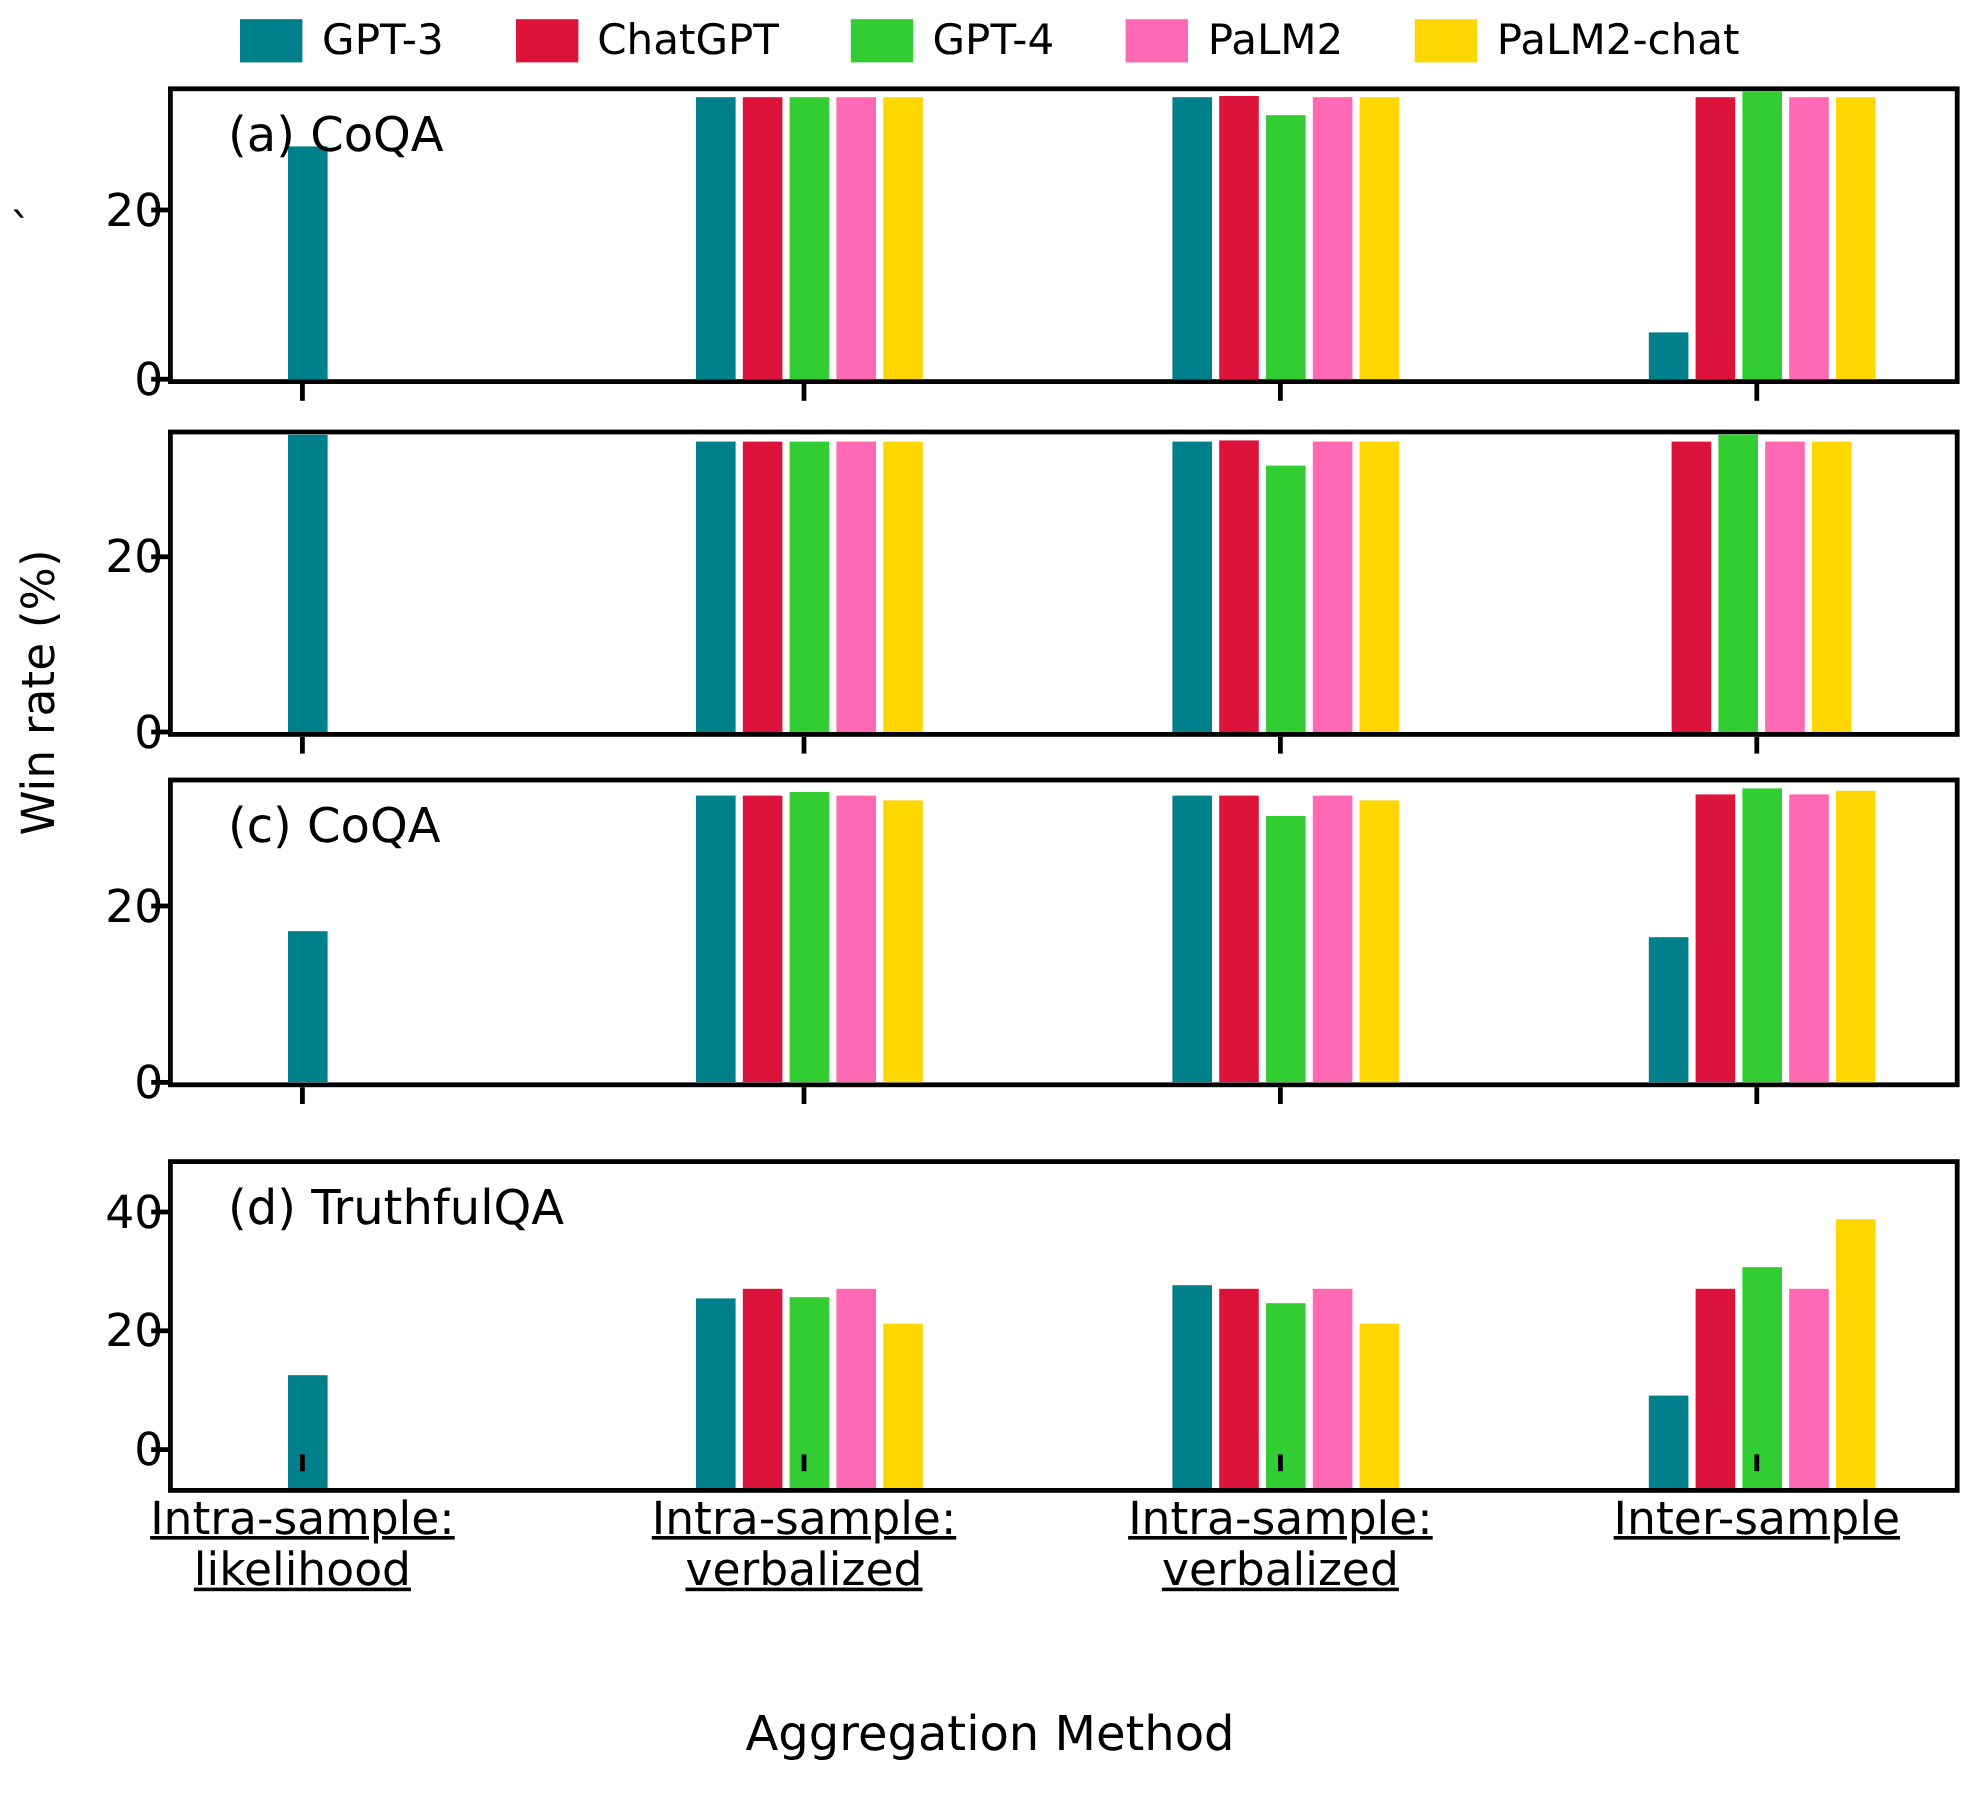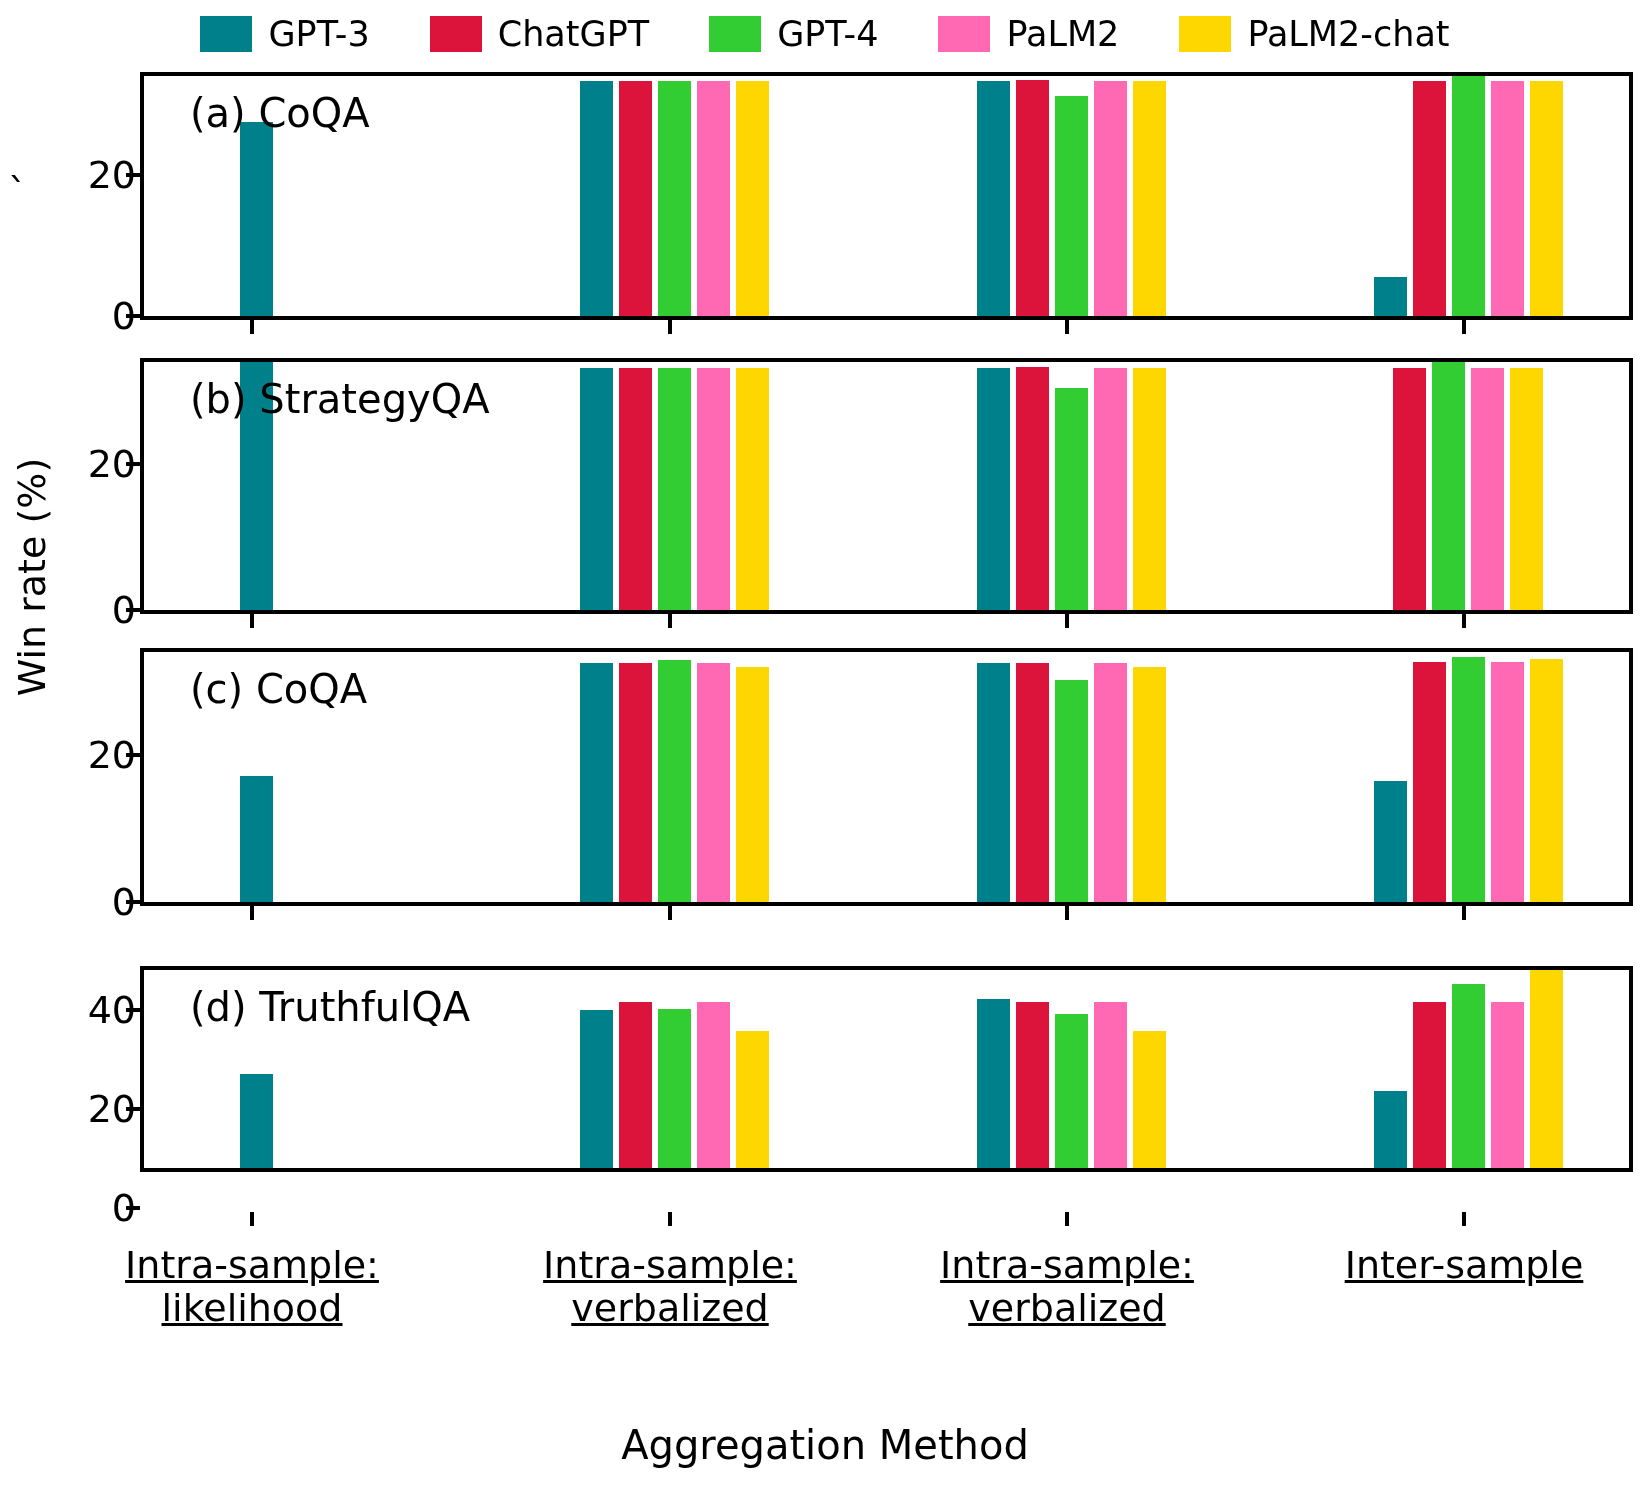--- a/index.html
+++ b/index.html
@@ -221,21 +221,20 @@
     </div>
     <div class="xtick-mark" style="left: 252px; top: 320px;"></div>
     <div class="xtick-mark" style="left: 670px; top: 320px;"></div>
     <div class="xtick-mark" style="left: 1067px; top: 320px;"></div>
     <div class="xtick-mark" style="left: 1464px; top: 320px;"></div>
     <div class="ytick" style="top: 316px;">0</div>
     <div class="ytick-mark" style="left: 126px; top: 316px;"></div>
     <div class="ytick" style="top: 174.824px;">20</div>
     <div class="ytick-mark" style="left: 126px; top: 174.824px;"></div>
     <div class="panel" style="top: 358px; height: 256px;">
-      <div class="panel-title">(b) StrategyQA</div>
       <div class="plot-area">
         <div class="bar-group" style="left: 9.5px; width: 205px;">
           <div class="bar" style="height: 248px; background: rgb(0, 128, 138);"></div>
         </div>
         <div class="bar-group" style="left: 427.5px; width: 205px;">
           <div class="bar" style="height: 242.165px; background: rgb(0, 128, 138);"></div>
           <div class="bar" style="height: 242.165px; background: rgb(220, 20, 60);"></div>
           <div class="bar" style="height: 242.165px; background: rgb(50, 205, 50);"></div>
           <div class="bar" style="height: 242.165px; background: rgb(255, 105, 180);"></div>
           <div class="bar" style="height: 242.165px; background: rgb(255, 215, 0);"></div>
@@ -293,21 +292,21 @@
       </div>
     </div>
     <div class="xtick-mark" style="left: 252px; top: 906px;"></div>
     <div class="xtick-mark" style="left: 670px; top: 906px;"></div>
     <div class="xtick-mark" style="left: 1067px; top: 906px;"></div>
     <div class="xtick-mark" style="left: 1464px; top: 906px;"></div>
     <div class="ytick" style="top: 902px;">0</div>
     <div class="ytick-mark" style="left: 126px; top: 902px;"></div>
     <div class="ytick" style="top: 754.941px;">20</div>
     <div class="ytick-mark" style="left: 126px; top: 754.941px;"></div>
-    <div class="panel" style="top: 966px; height: 206px;">
+    <div class="panel" style="top: 966px; height: 278px;">
       <div class="panel-title">(d) TruthfulQA</div>
       <div class="plot-area">
         <div class="bar-group" style="left: 9.5px; width: 205px;">
           <div class="bar" style="height: 94.2083px; background: rgb(0, 128, 138);"></div>
         </div>
         <div class="bar-group" style="left: 427.5px; width: 205px;">
           <div class="bar" style="height: 157.675px; background: rgb(0, 128, 138);"></div>
           <div class="bar" style="height: 165.608px; background: rgb(220, 20, 60);"></div>
           <div class="bar" style="height: 158.667px; background: rgb(50, 205, 50);"></div>
           <div class="bar" style="height: 165.608px; background: rgb(255, 105, 180);"></div>

